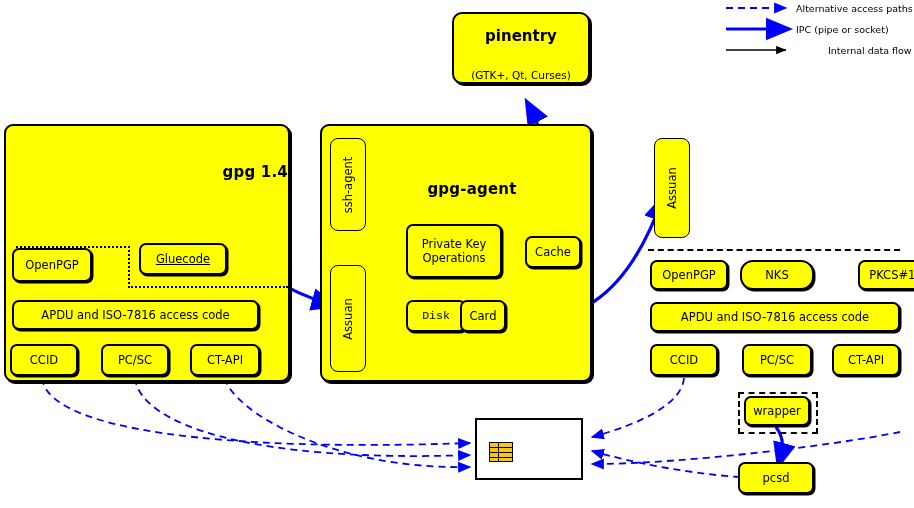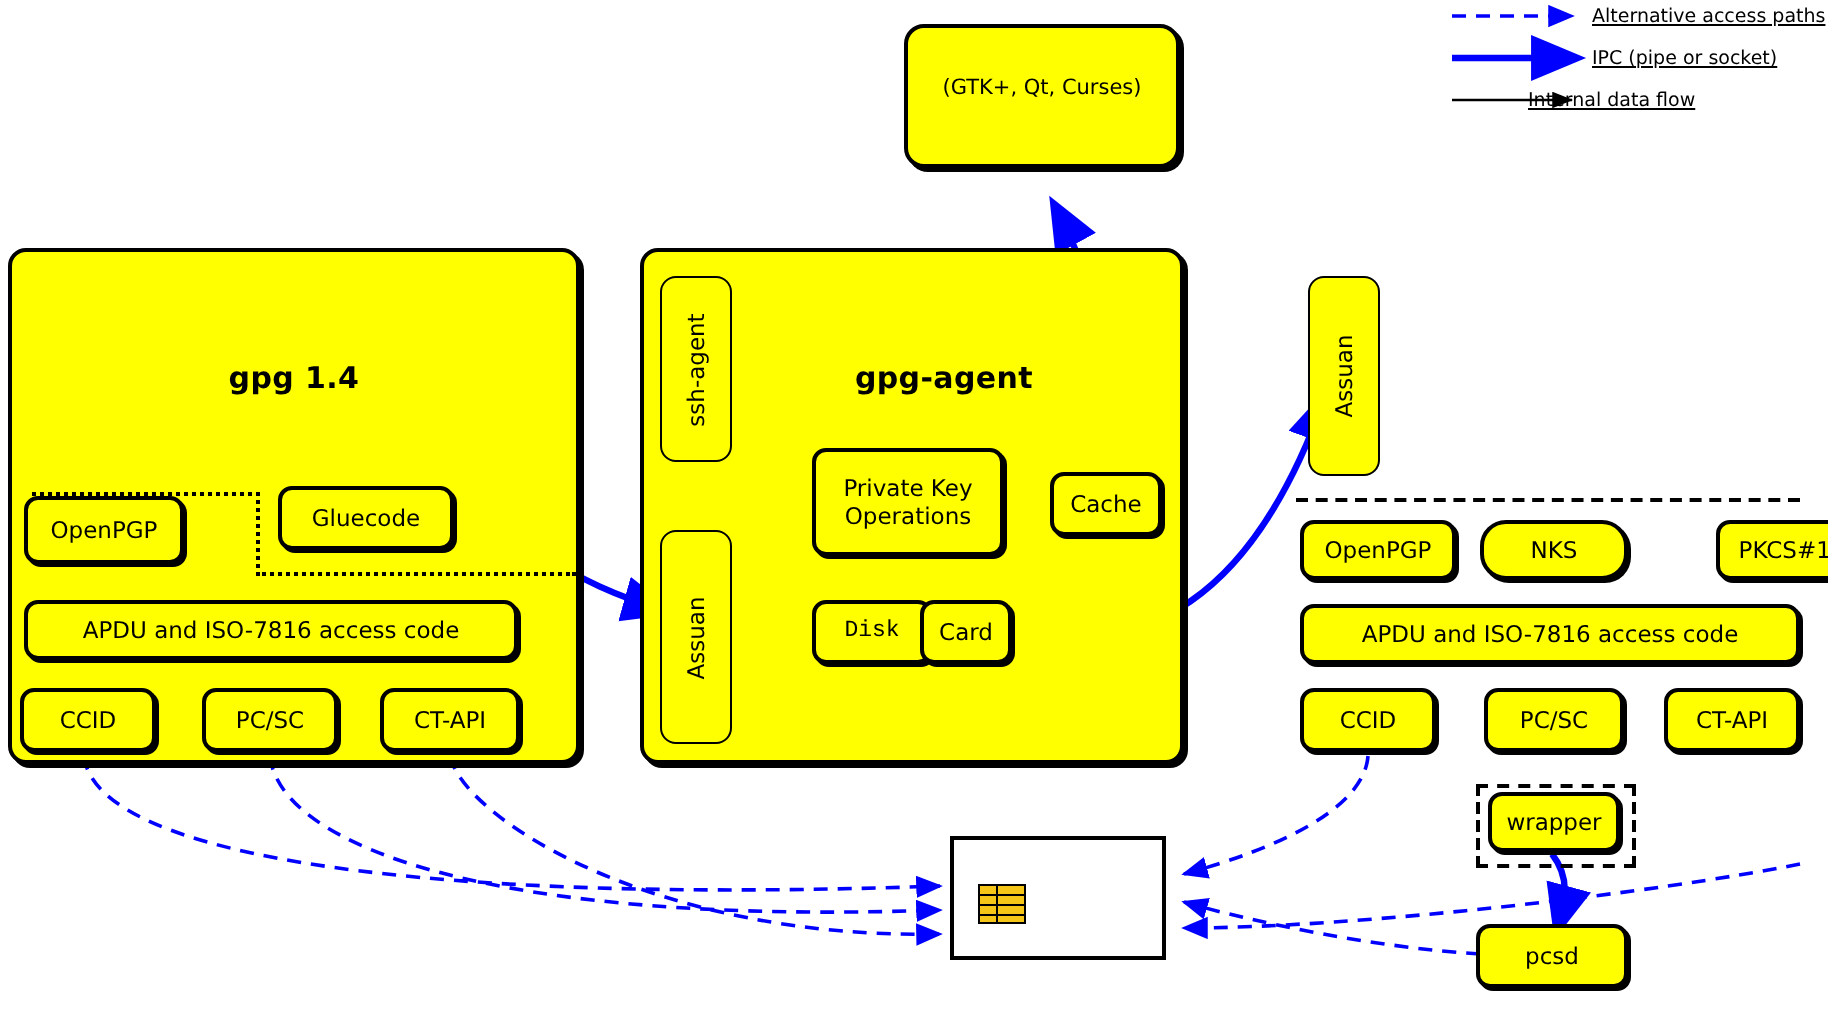--- a/index.html
+++ b/index.html
@@ -29,21 +29,21 @@
   .card{position:absolute;background:#ffffff;border:2px solid #000;box-sizing:border-box;}
   .chip{position:absolute;background:#F5C518;border:1.6px solid #000;box-sizing:border-box;}
   .chip i{position:absolute;background:#000;left:0;width:100%;height:1.4px;}
   .chip u{position:absolute;background:#000;top:0;height:100%;width:1.4px;}
 
   .pin{position:absolute;background:#FFFF00;border:2.2px solid #000;border-radius:10px;
        box-sizing:border-box;box-shadow:2px 2px 0 #000;text-align:center;}
   .pin .t1{font-weight:bold;font-size:15px;margin-top:13px;}
   .pin .t2{font-size:10.5px;margin-top:24px;}
 
-  .lg{position:absolute;font-size:9.5px;color:#000;white-space:nowrap;text-decoration:underline;}
+  .lg{position:absolute;font-size:9.5px;color:#000;white-space:nowrap;}
 </style>
 </head>
 <body>
 
 <div id="stage">
 
   <svg id="wires" viewBox="0 0 914 508">
     <defs>
       <marker id="ahBlack" markerWidth="9" markerHeight="9" refX="7.6" refY="3.2" orient="auto">
         <path d="M0,0 L8,3.2 L0,6.4 z" fill="#000"></path>
@@ -117,36 +117,37 @@
     <g>
       <path d="M726,29 L786,29" stroke="#0000FF" stroke-width="3.2" fill="none" marker-end="url(#ahBlueBig)"></path>
     </g>
     <g>
       <path d="M726,50 L786,50" stroke="#000" stroke-width="1.3" fill="none" marker-end="url(#ahBlack)"></path>
     </g>
   </svg>
 
   <div class="lg" style="left:796px;top:3px;">Alternative access paths</div>
   <div class="lg" style="left:796px;top:24px;">IPC (pipe or socket)</div>
-  <div class="lg" style="left:764px;top:45px;">Internal data flow</div>
+  <div class="lg" style="left:828px;top:45px;">Internal data flow</div>
 
   <div class="pin" style="left:452px;top:12px;width:138px;height:72px;">
+    <div class="t1">pinentry</div>
     <div class="t2">(GTK+, Qt, Curses)</div>
   </div>
 
   <div class="blk" style="left:4px;top:124px;width:286px;height:258px;">
-    <div class="blk-title" style="top:54px;">gpg 1.4</div>
+    <div class="blk-title" style="top:37px;text-align:right;">gpg 1.4</div>
   </div>
 
   <div class="dotted" style="left:16px;top:246px;width:114px;height:2px;border-top:2px dotted #000;"></div>
   <div class="dotted" style="left:128px;top:246px;width:2px;height:42px;border-left:2px dotted #000;"></div>
   <div class="dotted" style="left:128px;top:286px;width:160px;height:2px;border-top:2px dotted #000;"></div>
 
   <div class="pill thick" style="left:12px;top:248px;width:80px;height:34px;">OpenPGP</div>
-  <div class="pill thick" style="left:139px;top:243px;width:88px;height:32px;">Gluecode</div>
+  <div class="pill thick" style="left:139px;top:243px;width:88px;height:32px;text-decoration:underline;">Gluecode</div>
   <div class="pill thick" style="left:12px;top:300px;width:247px;height:30px;">APDU and ISO-7816 access code</div>
   <div class="pill thick" style="left:10px;top:344px;width:68px;height:32px;">CCID</div>
   <div class="pill thick" style="left:101px;top:344px;width:68px;height:32px;">PC/SC</div>
   <div class="pill thick" style="left:190px;top:344px;width:70px;height:32px;">CT-API</div>
 
   <div class="blk" style="left:320px;top:124px;width:272px;height:258px;">
     <div class="blk-title" style="top:54px;left:30px;width:240px;">gpg-agent</div>
   </div>
   <div class="vpill" style="left:330px;top:138px;width:36px;height:93px;">
     <span>ssh-agent</span>

